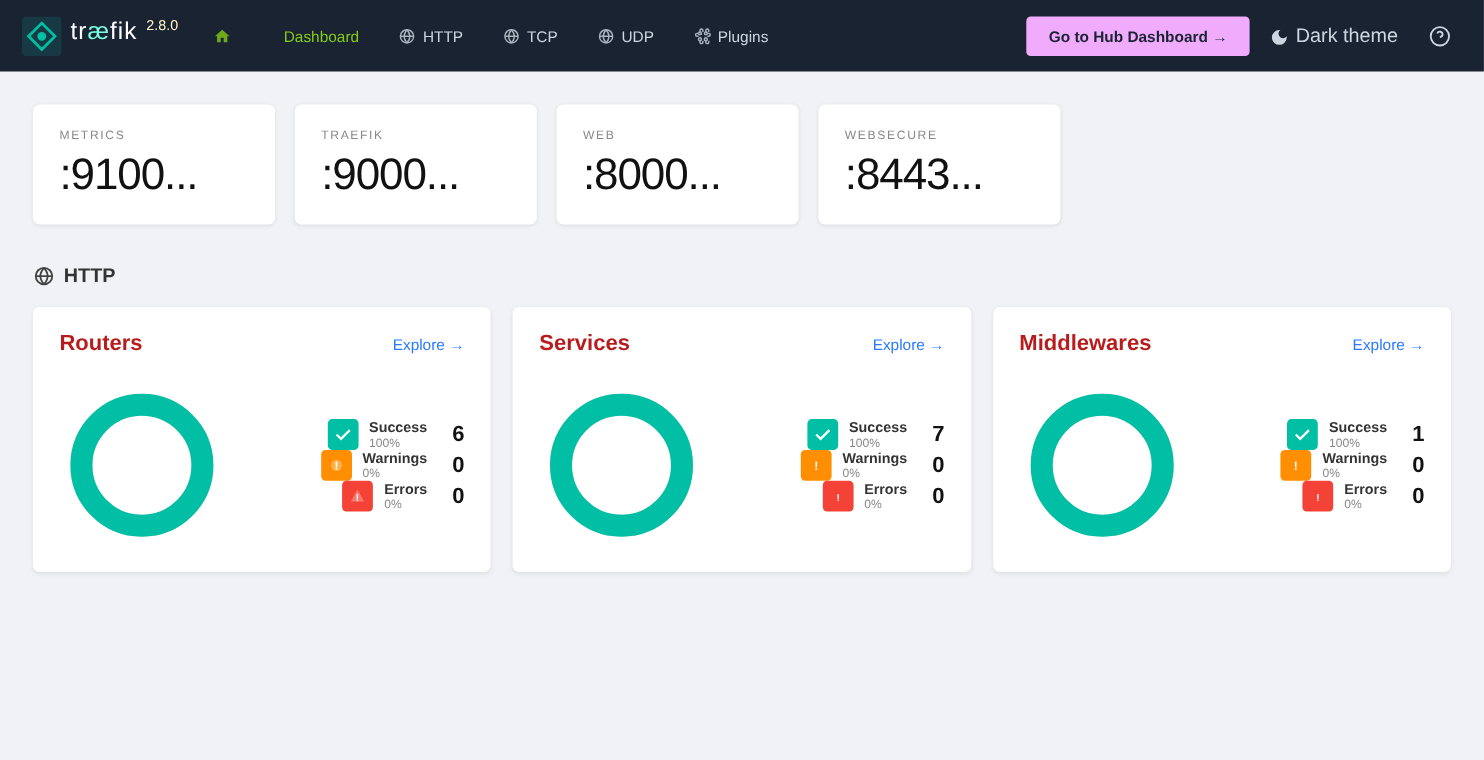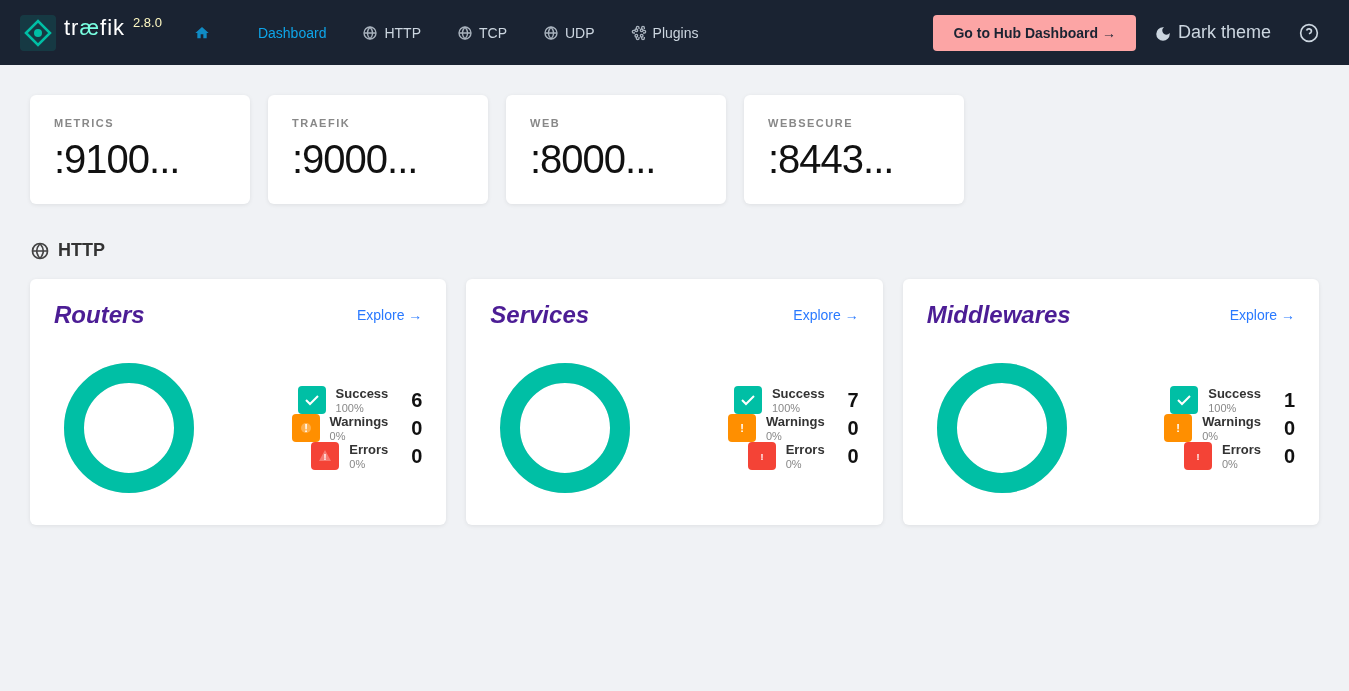--- a/index.html
+++ b/index.html
@@ -34,25 +34,25 @@
       display: flex;
       align-items: center;
       gap: 6px;
       color: #ccd6e0;
       font-size: 14px;
       padding: 6px 14px;
       border-radius: 4px;
       cursor: pointer;
       text-decoration: none;
     }
-    .nav-item.active { color: #0ea5e9; gap: 48px; }
+    .nav-item.active { color: #84cc16; gap: 48px; }
     .nav-item svg { opacity: 0.8; }
     .nav-spacer { flex: 1; }
     .hub-button {
-      background: #fca5a5;
+      background: #f0abfc;
       color: #1a2332;
       font-size: 14px;
       font-weight: 600;
       padding: 10px 20px;
       border-radius: 4px;
       border: none;
       cursor: pointer;
       white-space: nowrap;
     }
     .nav-icon-btn {
@@ -91,21 +91,21 @@
       margin-bottom: 36px;
     }
     .entry-card {
       background: white;
       border-radius: 6px;
       padding: 22px 24px;
       box-shadow: 0 1px 4px rgba(0,0,0,0.08);
     }
     .entry-card-label {
       font-size: 11px;
-      font-weight: 700;
+      font-weight: 400;
       letter-spacing: 1.5px;
       color: #888;
       margin-bottom: 8px;
       text-transform: uppercase;
     }
     .entry-card-value {
       font-size: 40px;
       font-weight: 300;
       color: #111;
       letter-spacing: -1px;
@@ -124,24 +124,23 @@
       padding: 22px 24px;
       box-shadow: 0 1px 4px rgba(0,0,0,0.08);
     }
     .panel-header {
       display: flex;
       align-items: center;
       justify-content: space-between;
       margin-bottom: 24px;
     }
     .panel-title {
-      font-size: 24px;
+      font-size: 20px;
       font-weight: 700;
-      color: #4c1d95;
-      font-style: italic;
+      color: #b91c1c;
     }
     .panel-explore {
       color: #2979ff;
       font-size: 14px;
       font-weight: 500;
       display: flex;
       align-items: center;
       gap: 4px;
       cursor: pointer;
       text-decoration: none;

